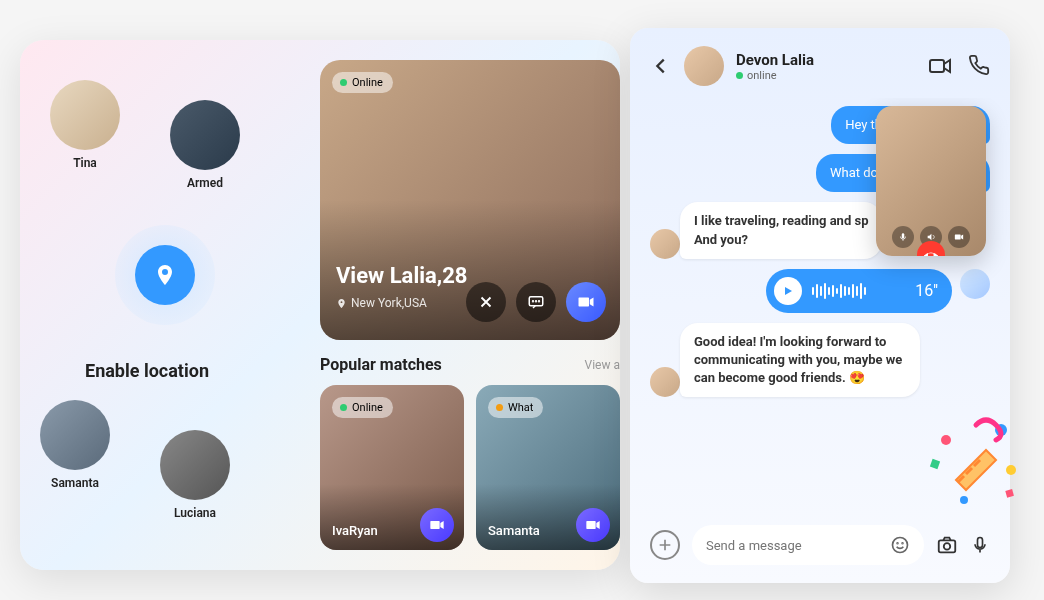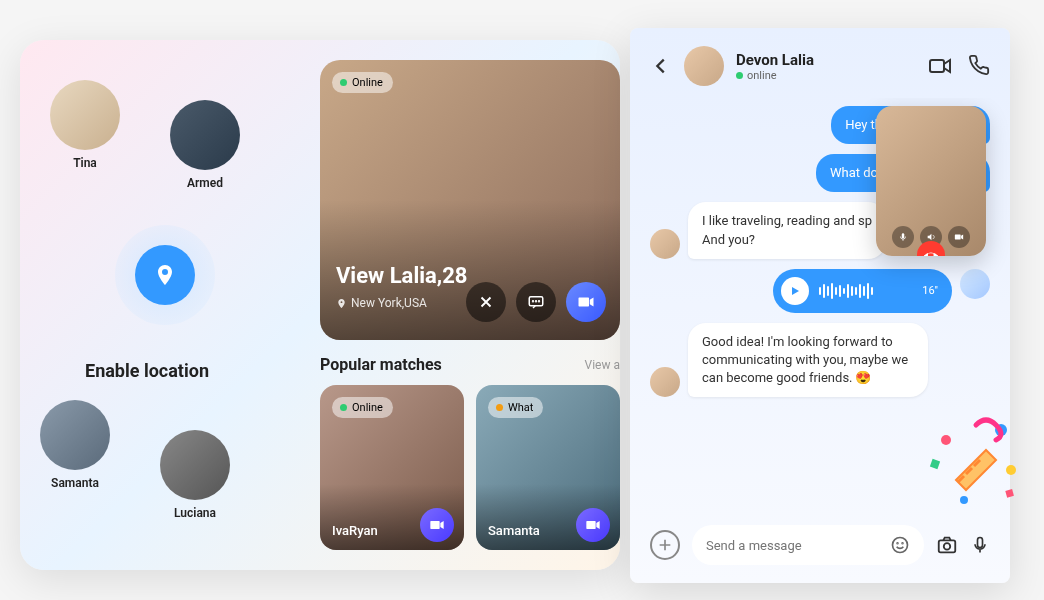--- a/index.html
+++ b/index.html
@@ -150,21 +150,21 @@
   background: linear-gradient(135deg, #7a6aff, #4a3aff);
   display: flex; align-items: center; justify-content: center;
   cursor: pointer;
 }
 
 .chat-panel {
   position: absolute;
   left: 630px; top: 28px;
   width: 380px; height: 555px;
   background: linear-gradient(180deg, #e8f0ff 0%, #f8faff 100%);
-  border-radius: 8px;
+  border-radius: 18px;
   box-shadow: 0 10px 40px rgba(0,0,0,0.12);
   display: flex; flex-direction: column;
 }
 .chat-header {
   display: flex; align-items: center;
   padding: 18px 20px 12px;
   gap: 12px;
 }
 .chat-back { cursor: pointer; color: #555; }
 .chat-avatar { width: 40px; height: 40px; border-radius: 50%; background: linear-gradient(135deg, #e8c8a8, #c8a888); }
@@ -175,21 +175,21 @@
 .chat-actions > * { cursor: pointer; }
 
 .chat-body {
   flex: 1;
   padding: 8px 20px;
   position: relative;
   overflow: hidden;
 }
 .msg-row { display: flex; margin-bottom: 10px; }
 .msg-row.me { justify-content: flex-end; }
-.msg-row.them { justify-content: flex-start; align-items: flex-end; gap: 8px; }
+.msg-row.them { justify-content: flex-start; align-items: flex-end; gap: 0; font-weight: bold; }
 .msg-avatar { width: 30px; height: 30px; border-radius: 50%; background: linear-gradient(135deg, #e8c8a8, #c8a888); flex-shrink: 0; }
 .me-avatar { width: 30px; height: 30px; border-radius: 50%; background: linear-gradient(135deg, #d4e8ff, #a4c8ff); flex-shrink: 0; margin-left: 8px; }
 .bubble {
   max-width: 240px;
   padding: 10px 14px;
   border-radius: 18px;
   font-size: 13px;
   line-height: 1.4;
 }
 .bubble-me { background: #3399ff; color: #fff; border-bottom-right-radius: 6px; }
@@ -408,21 +408,21 @@
             <span style="height:12px"></span>
             <span style="height:6px"></span>
             <span style="height:14px"></span>
             <span style="height:10px"></span>
             <span style="height:8px"></span>
             <span style="height:14px"></span>
             <span style="height:10px"></span>
             <span style="height:16px"></span>
             <span style="height:8px"></span>
         </div>
-        <span style="font-size:11px;margin-left:39px;">16''</span>
+        <span style="font-size:16px;margin-left:39px;">16''</span>
       </div>
       <div class="me-avatar"></div>
     </div>
 
     <div class="msg-row them">
       <div class="msg-avatar"></div>
       <div class="bubble bubble-them">Good idea! I'm looking forward to communicating with you, maybe we can become good friends. 😍</div>
     </div>
 
     <div class="video-pip">

